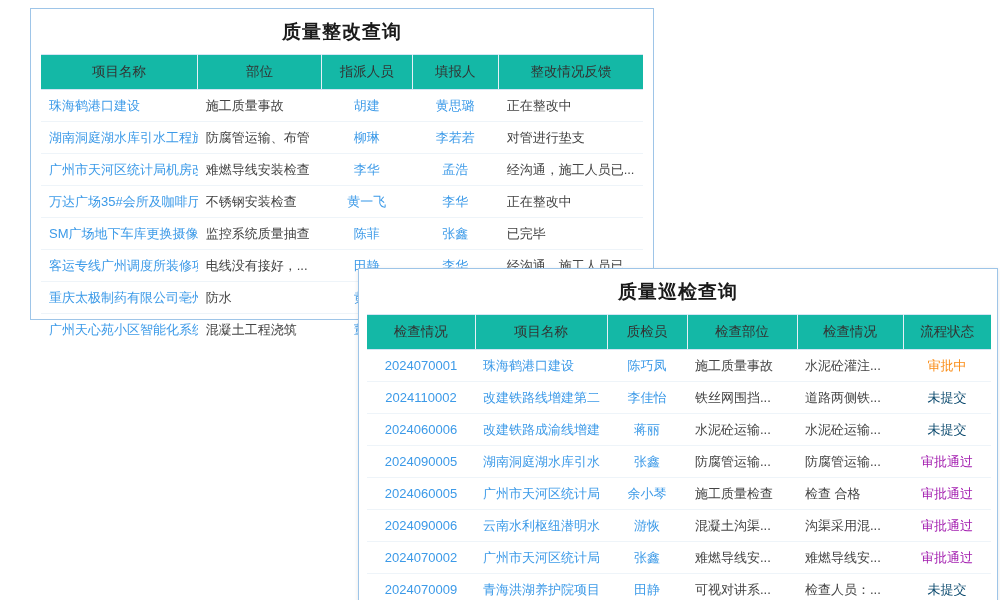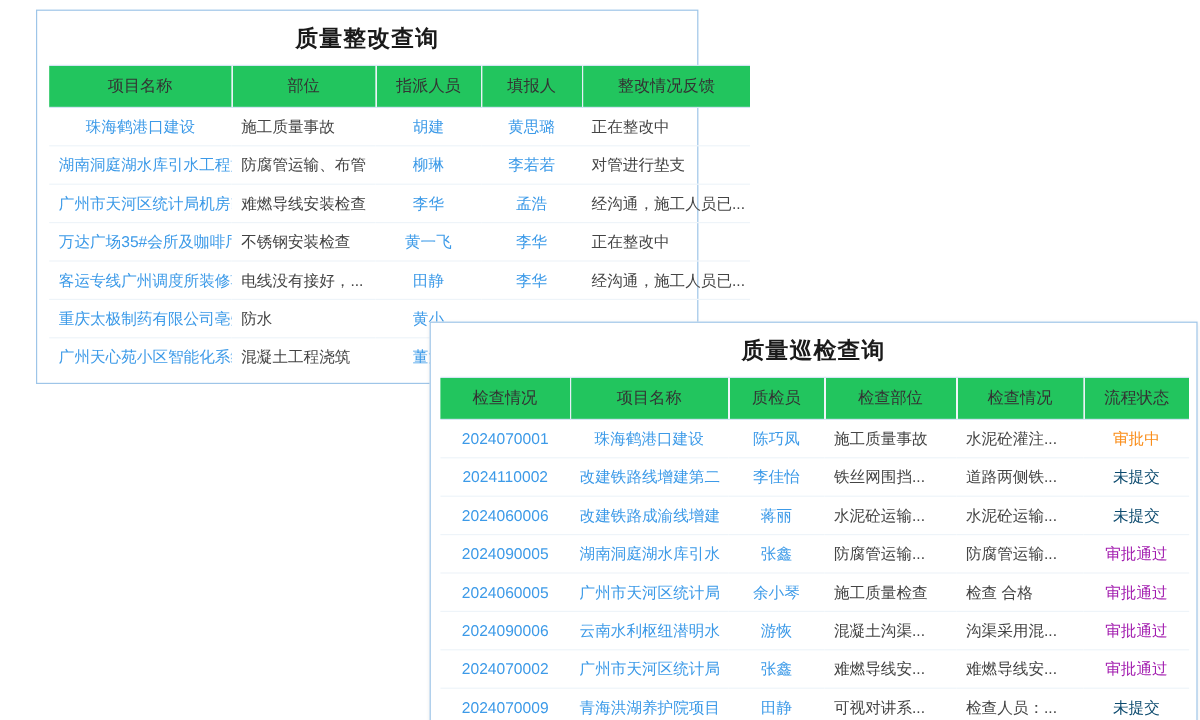--- a/index.html
+++ b/index.html
@@ -13,21 +13,21 @@
   }
   .panel {
     position: absolute;
     background: #ffffff;
     border: 1px solid #9ec5e8;
     box-sizing: border-box;
   }
   #panel-rectify {
     left: 30px;
     top: 8px;
-    width: 552px;
+    width: 624px;
     height: 312px;
   }
   #panel-inspect {
     left: 358px;
     top: 268px;
     width: 640px;
     height: 406px;
     box-shadow: 0 1px 4px rgba(0,0,0,0.10);
   }
   .panel-title {
@@ -37,21 +37,21 @@
     color: #1a1a1a;
     padding: 10px 0 9px 0;
     letter-spacing: 1px;
   }
   table {
     border-collapse: collapse;
     width: 100%;
     table-layout: fixed;
   }
   thead th {
-    background: #22c55e;
+    background: #14b8a6;
     color: #333333;
     font-weight: normal;
     font-size: 13.5px;
     height: 34px;
     border-top: 1px solid #d4e5f3;
     border-bottom: 1px solid #d4e5f3;
     border-right: 1px solid #e6eff7;
     text-align: center;
     padding: 0 4px;
     white-space: nowrap;
@@ -62,21 +62,21 @@
     height: 31px;
     font-size: 13px;
     color: #444444;
     border-bottom: 1px solid #eef4f9;
     padding: 0 8px;
     white-space: nowrap;
     overflow: hidden;
     text-overflow: clip;
   }
   tbody tr:last-child td { border-bottom: none; }
-  td.link { color: #3c9ae8; text-align: center; }
+  td.link { color: #3c9ae8; }
   td.center { text-align: center; }
   td.status-pending { color: #fa8c16; text-align: center; }
   td.status-unsubmitted { color: #0c4a6e; text-align: center; }
   td.status-approved { color: #a21caf; text-align: center; }
   .table-wrap { padding: 0 10px 0 10px; }
   #panel-inspect .table-wrap { padding: 0 8px 0 8px; }
 </style>
 </head>
 <body>
 
@@ -123,20 +123,27 @@
           <td>经沟通，施工人员已...</td>
         </tr>
         <tr>
           <td class="link">万达广场35#会所及咖啡厅!</td>
           <td>不锈钢安装检查</td>
           <td class="link center">黄一飞</td>
           <td class="link center">李华</td>
           <td>正在整改中</td>
         </tr>
         <tr>
+          <td class="link">SM广场地下车库更换摄像</td>
+          <td>监控系统质量抽查</td>
+          <td class="link center">陈菲</td>
+          <td class="link center">张鑫</td>
+          <td>已完毕</td>
+        </tr>
+        <tr>
           <td class="link">客运专线广州调度所装修项</td>
           <td>电线没有接好，...</td>
           <td class="link center">田静</td>
           <td class="link center">李华</td>
           <td>经沟通，施工人员已...</td>
         </tr>
         <tr>
           <td class="link">重庆太极制药有限公司亳州</td>
           <td>防水</td>
           <td class="link center">黄小</td>

